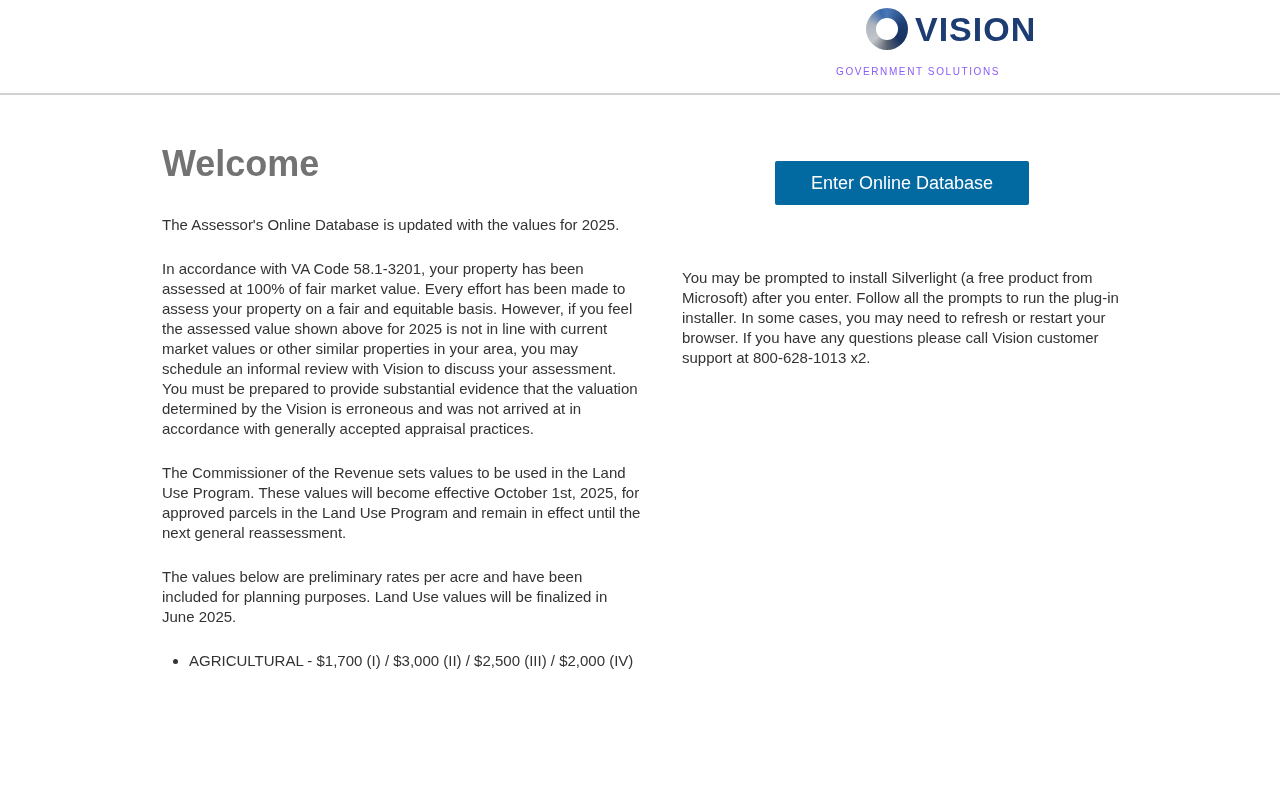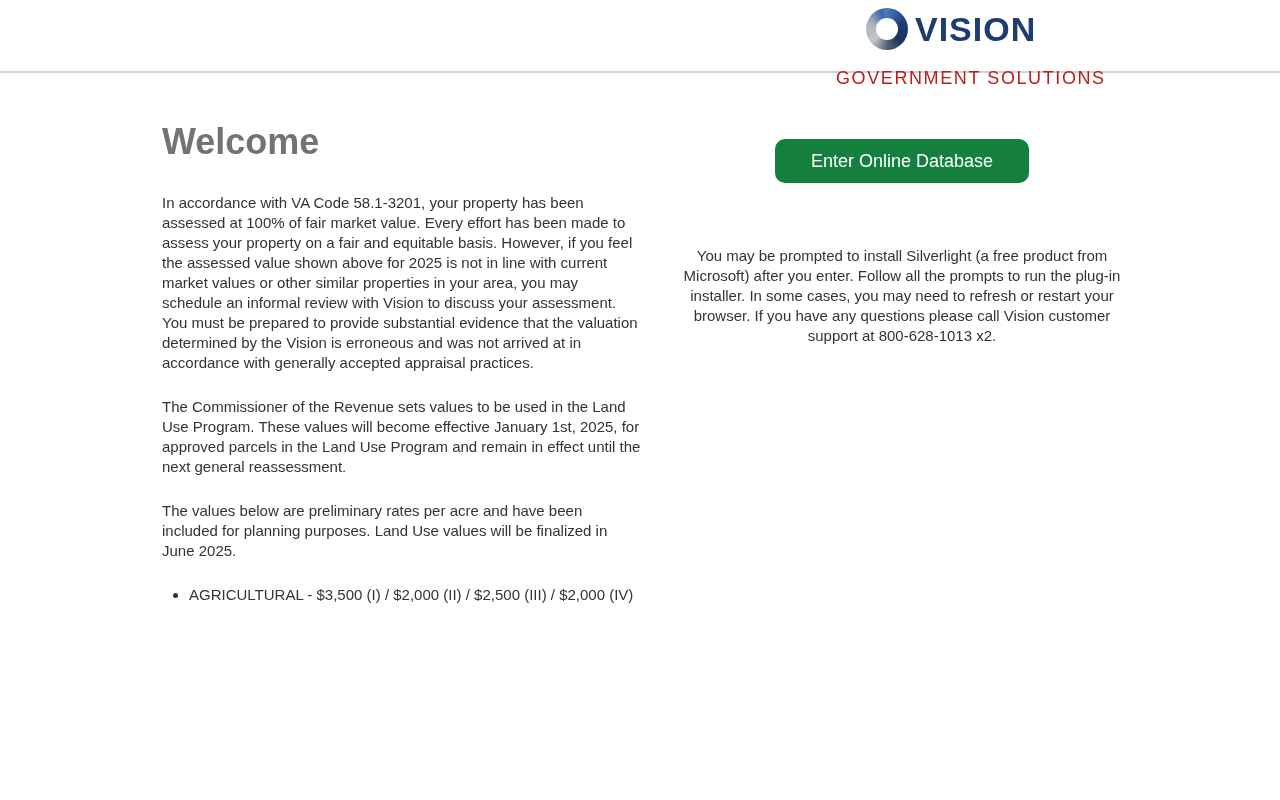--- a/index.html
+++ b/index.html
@@ -12,21 +12,21 @@
     font-size: 15px;
     line-height: 20px;
     width: 1280px;
     height: 800px;
     overflow: hidden;
   }
 
   
   .header {
     position: relative;
-    height: 73px;
+    height: 95px;
     background: #ffffff;
     border-bottom: 2px solid #d2d2d2;
   }
   .logo {
     position: absolute;
     left: 836px;
     top: 8px;
     display: flex;
     flex-direction: column;
   }
@@ -63,23 +63,23 @@
     background: #ffffff;
   }
   .logo-name {
     font-size: 34px;
     line-height: 38px;
     font-weight: 700;
     color: #1d3c72;
     letter-spacing: 1px;
   }
   .logo-tagline {
-    margin-top: 18px;
-    font-size: 18px;
-    color: #b91c1c;
+    margin-top: 12px;
+    font-size: 10px;
+    color: #8b5cf6;
     letter-spacing: 1.6px;
     white-space: nowrap;
   }
 
   
   .content {
     display: flex;
     padding: 48px 0 0 162px;
   }
   .col-left {
@@ -116,57 +116,57 @@
   .rates-list li {
     margin: 0;
   }
 
   
   .enter-db-button {
     display: block;
     margin-top: 18px;
     width: 254px;
     height: 44px;
-    background: #15803d;
+    background: #0369a1;
     color: #ffffff;
     font-family: "Liberation Sans", sans-serif;
     font-size: 18px;
     border: none;
-    border-radius: 10px;
+    border-radius: 2px;
     cursor: pointer;
     text-align: center;
   }
   .silverlight-note {
     margin: 63px 0 0 0;
     width: 440px;
-    text-align: center;
   }
 </style>
 </head>
 <body>
 
 <div class="header">
   <div class="logo">
     <div class="logo-top">
       <span class="swirl"></span>
       <span class="logo-name">VISION</span>
     </div>
     <span class="logo-tagline">GOVERNMENT SOLUTIONS</span>
   </div>
 </div>
 
 <div class="content">
 
   <div class="col-left">
     <h1 class="page-title">Welcome</h1>
+    <p>The Assessor's Online Database is updated with the values for 2025.</p>
     <p>In accordance with VA Code 58.1-3201, your property has been assessed at 100% of fair market value.  Every effort has been made to assess your property on a fair and equitable basis. However, if you feel the assessed value shown above for 2025 is not in line with current market values or other similar properties in your area, you may schedule an informal review with Vision to discuss your assessment.  You must be prepared to provide substantial evidence that the valuation determined by the Vision is erroneous and was not arrived at in accordance with generally accepted appraisal practices.</p>
-    <p>The Commissioner of the Revenue sets values to be used in the Land Use Program.  These values will become effective January 1st, 2025, for approved parcels in the Land Use Program and remain in effect until the next general reassessment.</p>
+    <p>The Commissioner of the Revenue sets values to be used in the Land Use Program.  These values will become effective October 1st, 2025, for approved parcels in the Land Use Program and remain in effect until the next general reassessment.</p>
     <p>The values below are preliminary rates per acre and have been included for planning purposes. Land Use values will be finalized in June 2025.</p>
     <ul class="rates-list">
-      <li>AGRICULTURAL - $3,500 (I) / $2,000 (II) / $2,500 (III) / $2,000 (IV)</li>
+      <li>AGRICULTURAL - $1,700 (I) / $3,000 (II) / $2,500 (III) / $2,000 (IV)</li>
     </ul>
   </div>
 
   <div class="col-right">
     <button class="enter-db-button">Enter Online Database</button>
     <p class="silverlight-note">You may be prompted to install Silverlight (a free product from Microsoft) after you enter. Follow all the prompts to run the plug-in installer. In some cases, you may need to refresh or restart your browser. If you have any questions please call Vision customer support at 800-628-1013 x2.</p>
   </div>
 
 </div>
 

